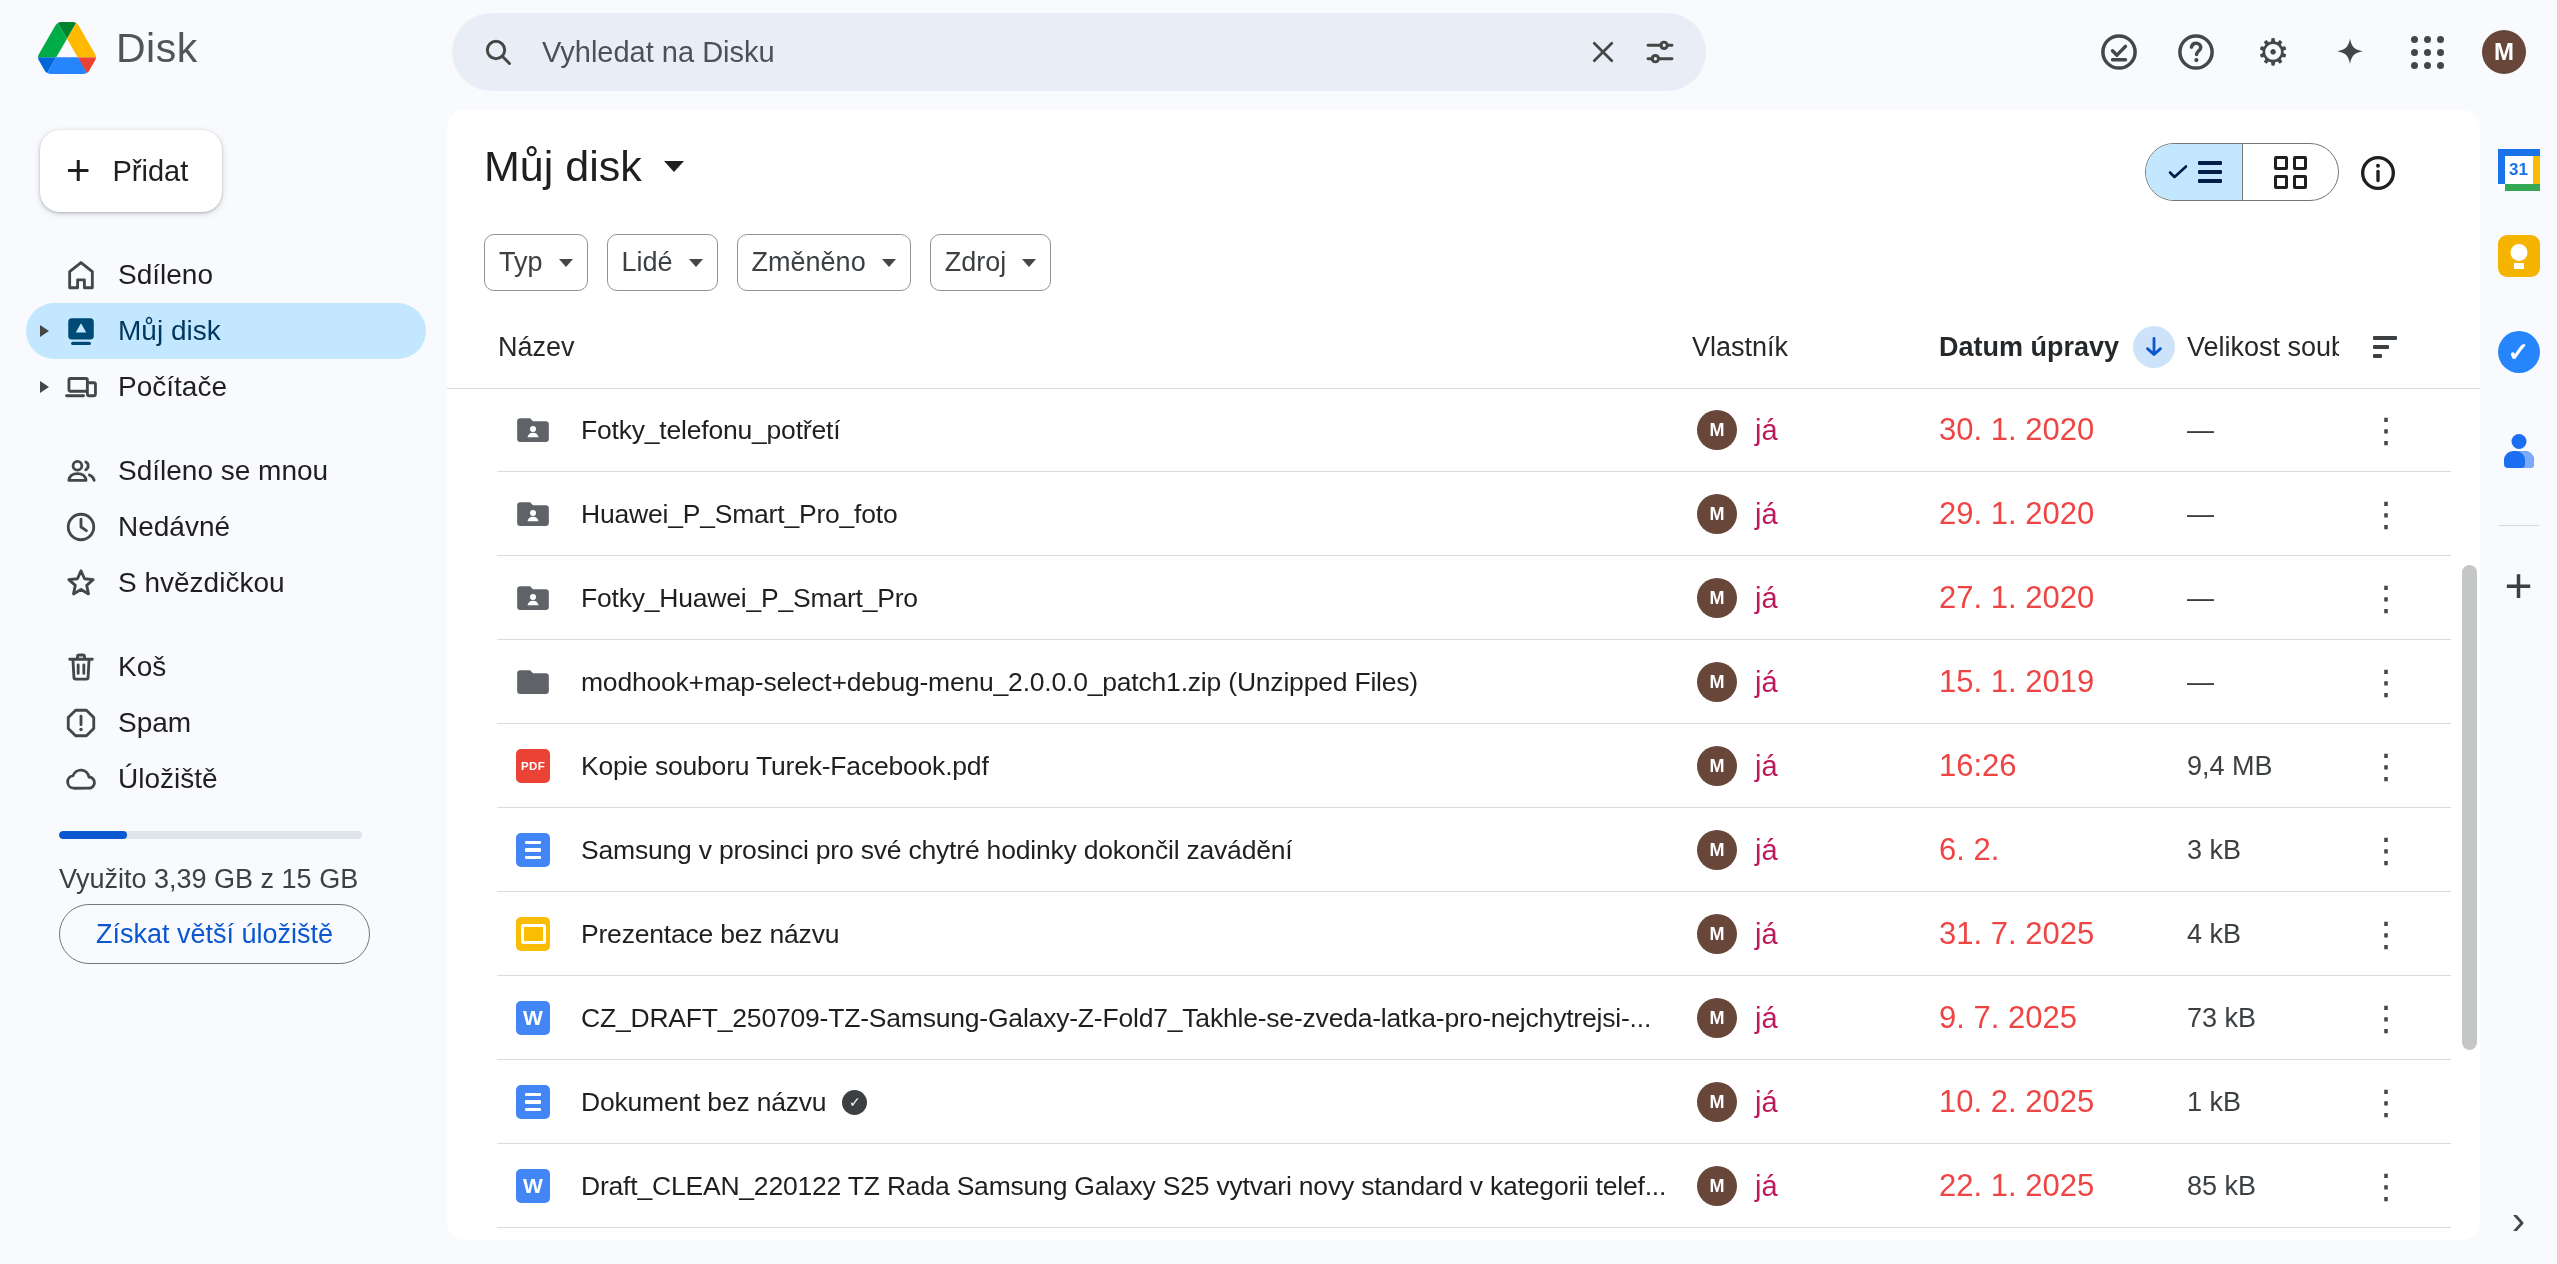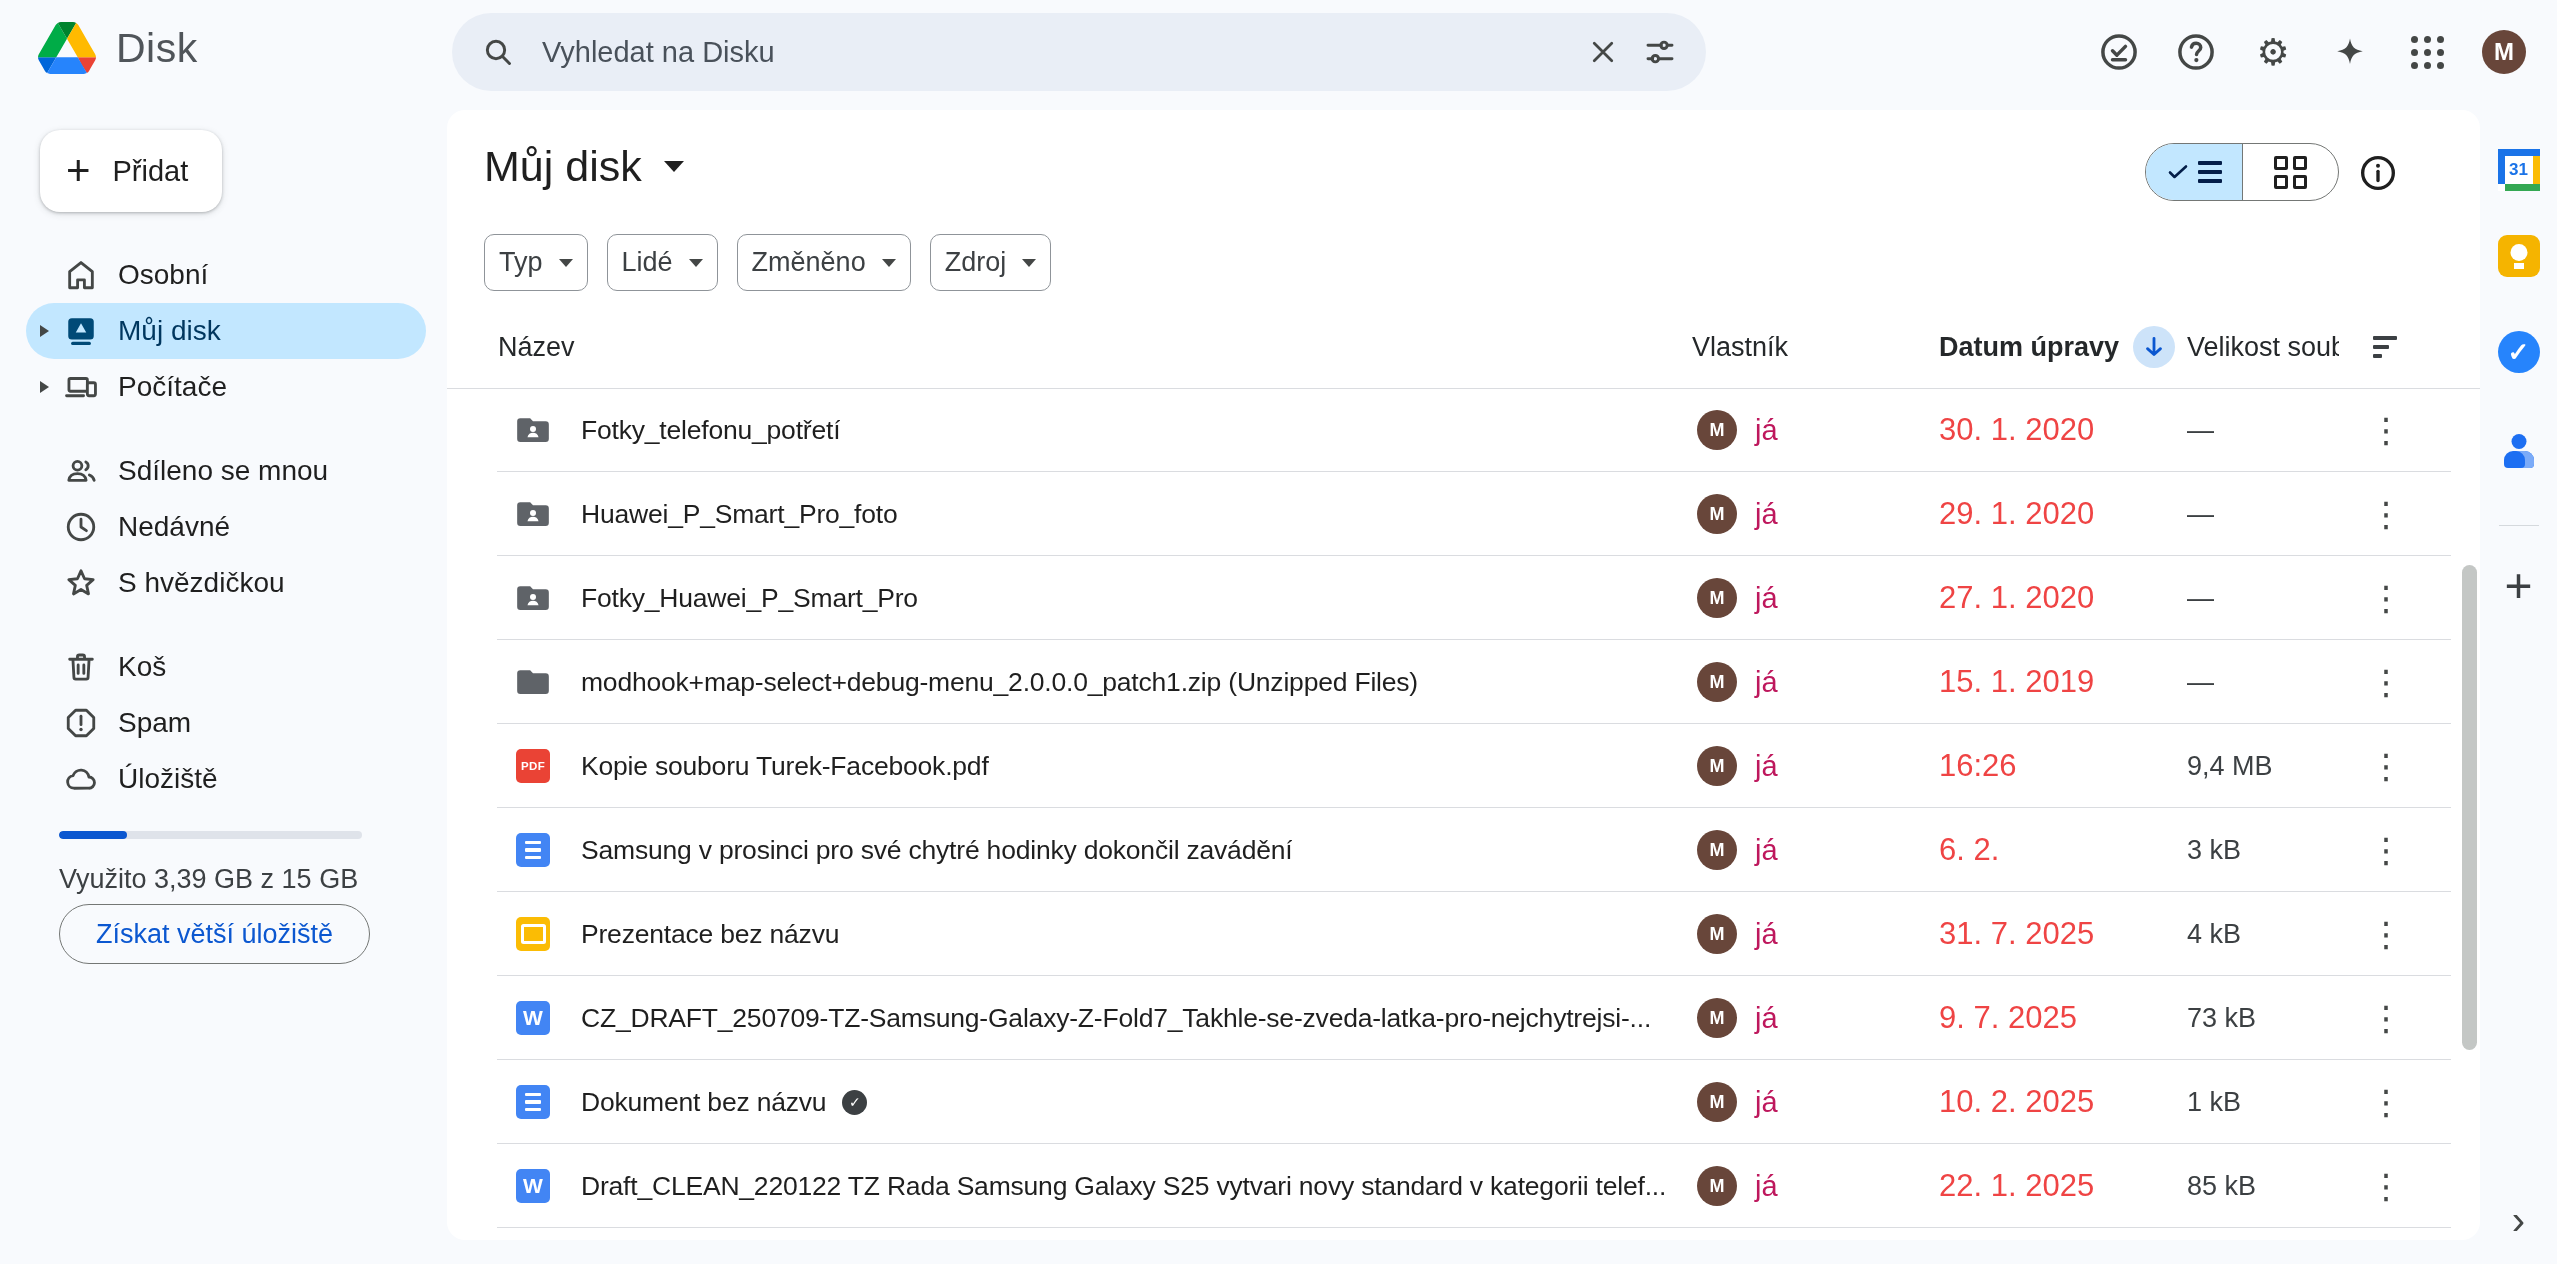--- a/index.html
+++ b/index.html
@@ -213,21 +213,21 @@
     <span>Přidat</span>
   </button>
   <div class="nav" id="nav">
       <div class="nav-group">
         <div class="nav-item">
           <span class="nicon">
             <svg width="34" height="34" viewBox="0 0 24 24" fill="none" stroke="#444746" stroke-width="2" stroke-linejoin="round">
               <path d="M12 3.2 4 9.6V21h5.6v-5.6h4.8V21H20V9.6Z"></path>
             </svg>
           </span>
-          <span class="nlabel">Osobní</span>
+          <span class="nlabel">Sdíleno</span>
         </div>
         <div class="nav-item selected">
           <span class="expander"></span>
           <span class="nicon">
             <svg width="34" height="34" viewBox="0 0 24 24">
               <rect x="3" y="3" width="18" height="15" rx="2.5" fill="#004a77"></rect>
               <path d="M12 6.6 15.7 13H8.3Z" fill="#c2e7ff"></path>
               <rect x="5" y="19.6" width="14" height="2.3" rx="1.1" fill="#004a77"></rect>
             </svg>
           </span>

